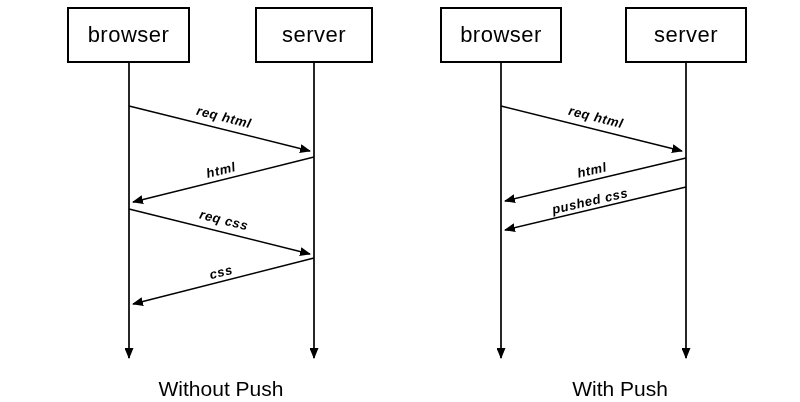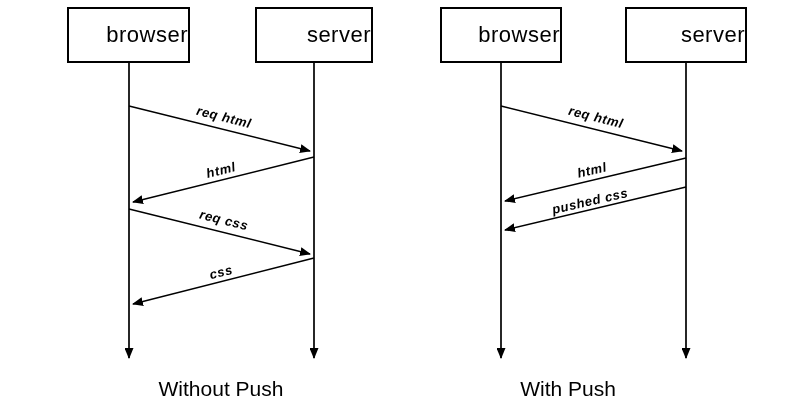--- a/index.html
+++ b/index.html
@@ -21,21 +21,21 @@
     left: 0;
     top: 0;
   }
   .actor-box {
     position: absolute;
     box-sizing: border-box;
     border: 2px solid #000000;
     background: #ffffff;
     display: flex;
     align-items: center;
-    justify-content: flex-end;
+    justify-content: center;
     font-size: 22px;
     letter-spacing: 0.5px;
   }
   .msg-label {
     position: absolute;
     white-space: nowrap;
     font-size: 13px;
     font-weight: bold;
     font-style: italic;
     letter-spacing: 0.6px;
@@ -100,16 +100,16 @@
       <span>browser</span>
     </div>
     <div class="actor-box" style="left:625px; top:7px; width:122px; height:56px;">
       <span>server</span>
     </div>
 
     <div class="msg-label rot-p14" style="left:596px; top:117px;">req html</div>
     <div class="msg-label rot-m13" style="left:592px; top:170px;">html</div>
     <div class="msg-label rot-m13" style="left:590px; top:201px;">pushed css</div>
 
-    <div class="diagram-title" style="left:568px; top:377px;">With Push</div>
+    <div class="diagram-title" style="left:620px; top:377px;">With Push</div>
   </div>
 
 </div>
 
 </body></html>

